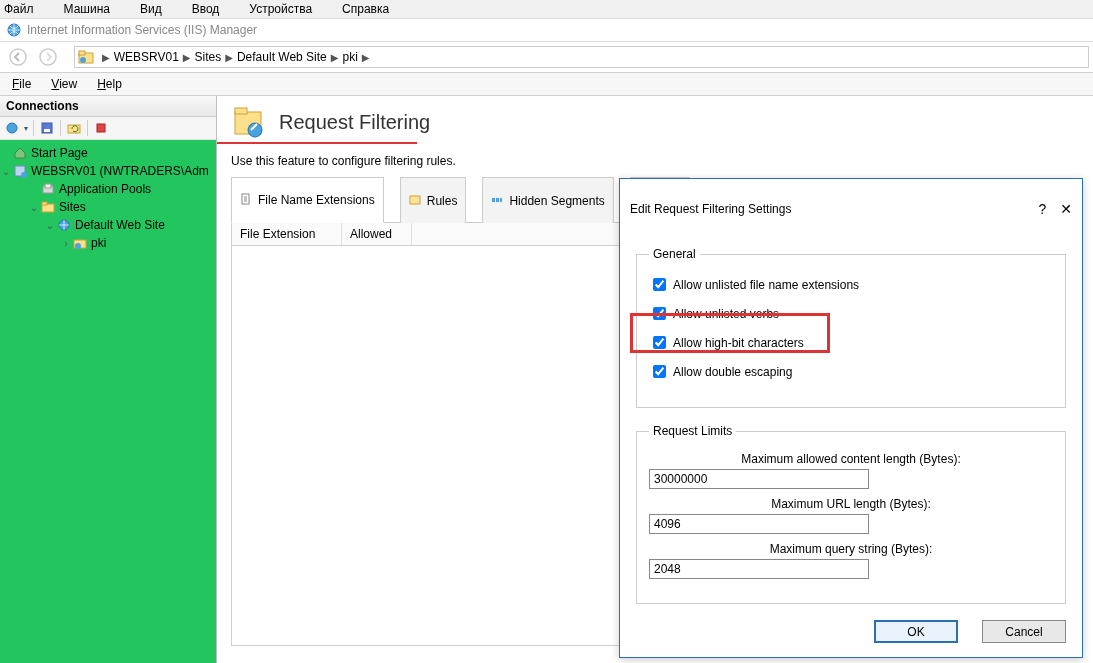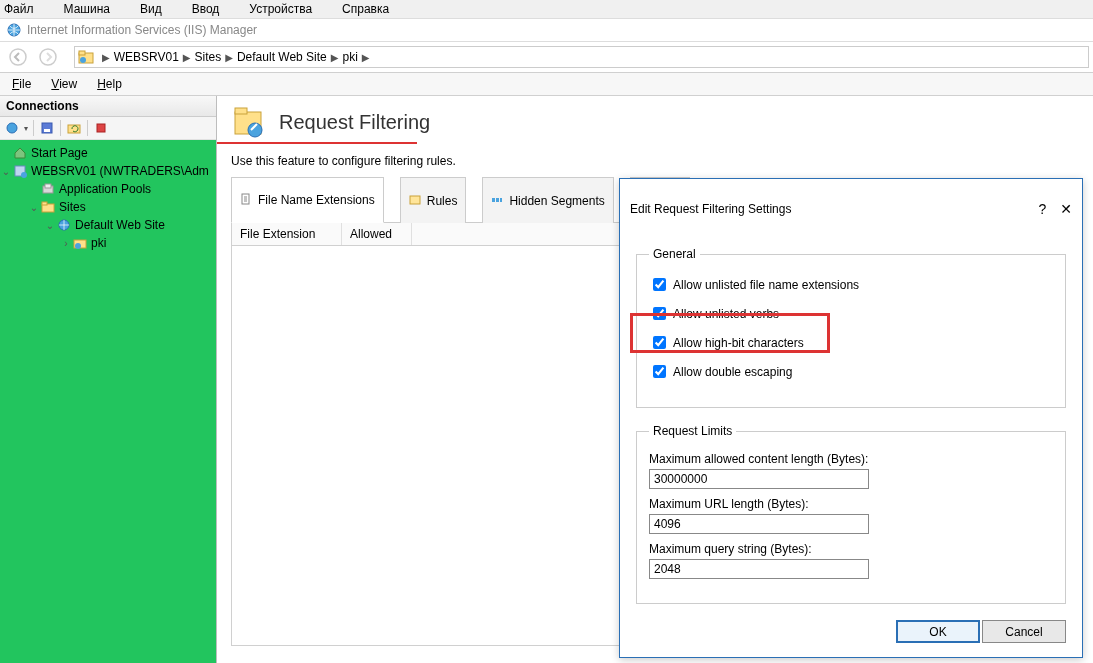--- a/index.html
+++ b/index.html
@@ -60,24 +60,24 @@
 .dialog-title { display:flex; align-items:center; padding:22px 10px; font-size:12px;}
 .dialog-title .dtitle { flex:1;}
 .dialog-title .help { margin-right:14px; font-size:14px; cursor:pointer;}
 .dialog-title .close { font-size:14px; cursor:pointer; font-family:Arial;}
 .dialog-body { padding:8px 16px;}
 fieldset { border:1px solid #ccc; margin:0 0 16px 0; padding:14px 12px 16px 12px;}
 fieldset legend { font-size:12px; padding:0 4px;}
 .check-row { display:flex; align-items:center; margin-bottom:10px; font-size:12px;}
 .check-row input { margin-right:7px;}
 .field-row { margin-bottom:8px; font-size:12px;}
-.field-row label { display:block; margin-bottom:3px;}
+.field-row label { display:block; margin-bottom:3px;text-align:center;}
 .field-row input[type=text] { width:220px; padding:2px 4px; border:1px solid #888; font-size:12px;}
 .red-box { position:absolute; border:3px solid #d33; pointer-events:none;}
-.dialog-buttons { position:absolute; bottom:14px; right:16px; display:flex; gap:2px;}
+.dialog-buttons { position:absolute; bottom:14px; right:16px; display:flex; gap:24px;}
 .dialog-buttons button { width:84px; height:23px; font-size:12px; border:1px solid #888; background:#e8e8e8; cursor:pointer;}
 .dialog-buttons button.primary { border:2px solid #2a6fb5; background:#eaf3fb;}
 
 svg { display:block; }
 </style>
 </head>
 <body>
 
 <div class="topmenu">
   <span>Файл</span>

